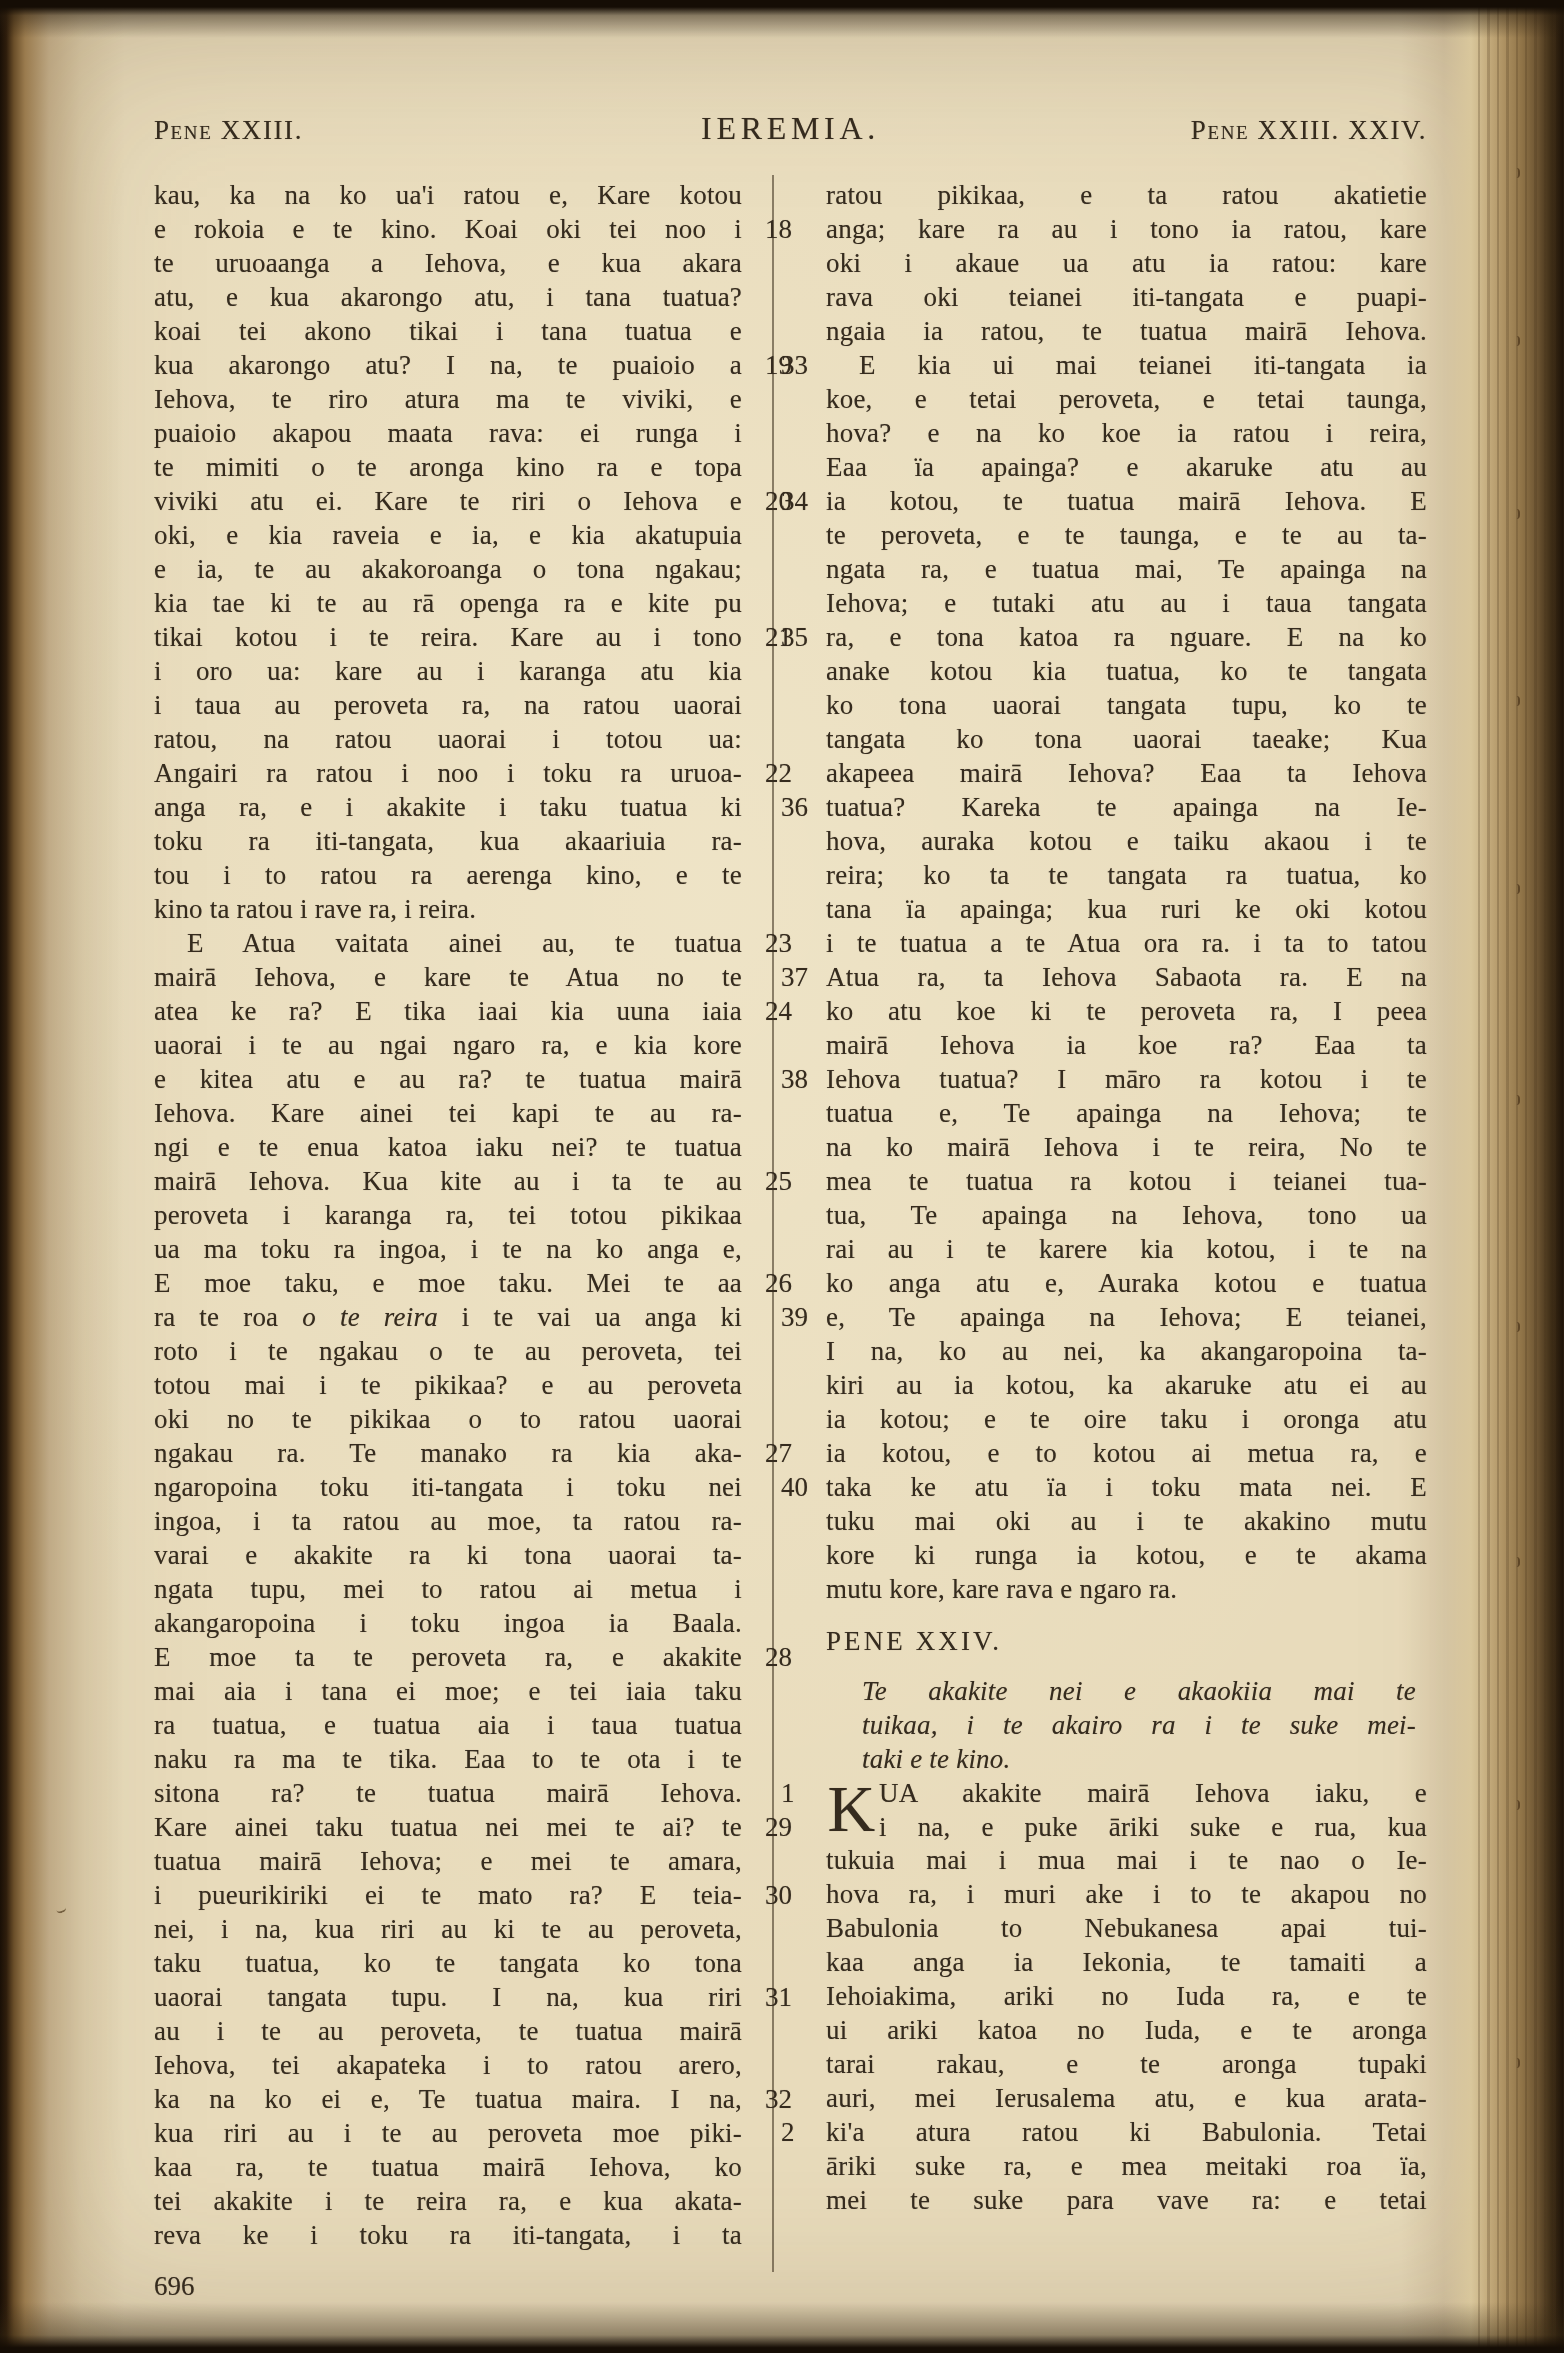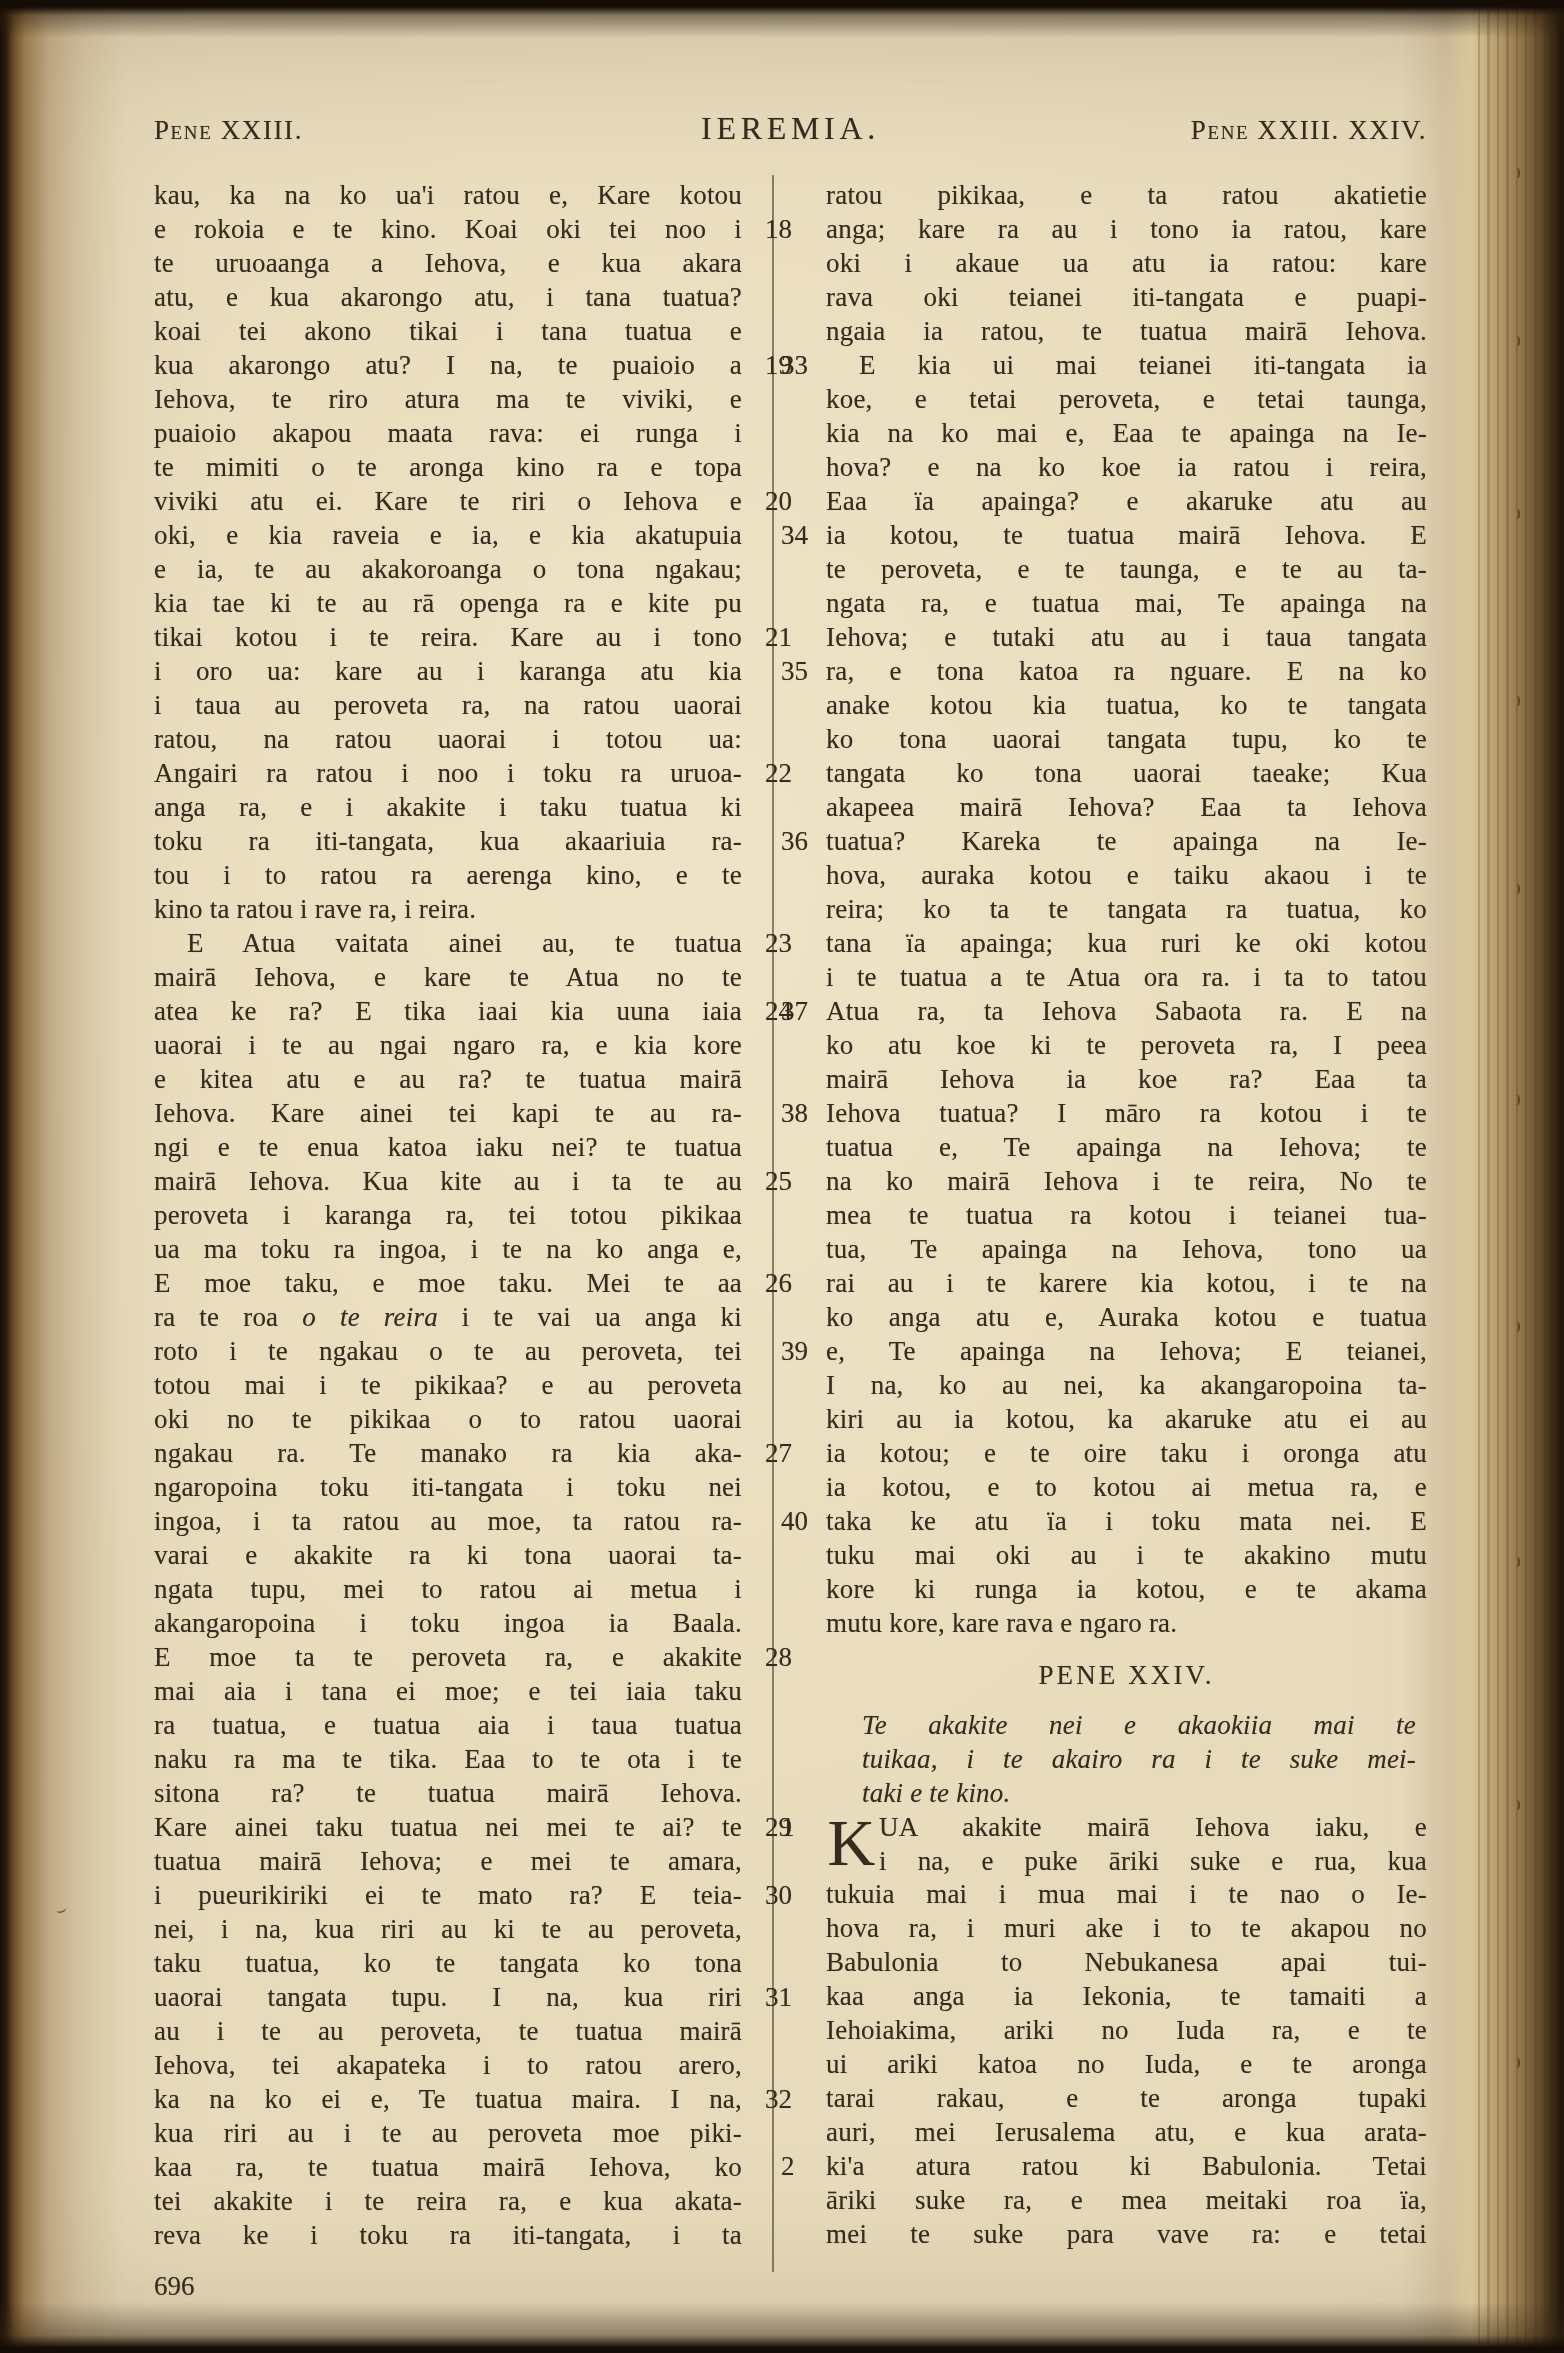--- a/index.html
+++ b/index.html
@@ -71,21 +71,21 @@
   }
   .line.end{ text-align-last:left; }
   .line.ind{ padding-left:33px; }
   .line.it{ font-style:italic; padding-left:36px; padding-right:11px; }
 
   .verse{ position:absolute; top:0; font-size:27px; font-style:normal; letter-spacing:0; }
   .verse.vr{ right:-50px; }
   .verse.vl{ left:-45px; }
 
   .pene-heading{
-    text-align:center; font-size:27px; letter-spacing:3.1px;
+    text-align:left; font-size:27px; letter-spacing:3.1px;
     line-height:34px; padding:18px 0 15.6px;
   }
 
   .line.dcb{ height:67px; }
   .dcl{ padding-left:53px; }
   .dropcap{ position:absolute; left:1.6px; top:-1.6px; font-size:66px; line-height:69px; }
 
   .folio{
     position:absolute; top:2271px; left:143px; width:588px;
     text-align:left; font-size:27px; color:var(--ink);
@@ -184,21 +184,20 @@
       <div class="line"><span class="lt"><span>reva ke i toku ra iti-tangata, i ta</span></span></div>
     </div>
   <div id="col-right" class="col col-right">
       <div class="line"><span class="lt"><span>ratou pikikaa, e ta ratou akatietie</span></span></div>
       <div class="line"><span class="lt"><span>anga; kare ra au i tono ia ratou, kare</span></span></div>
       <div class="line"><span class="lt"><span>oki i akaue ua atu ia ratou:  kare</span></span></div>
       <div class="line"><span class="lt"><span>rava oki teianei iti-tangata e puapi-</span></span></div>
       <div class="line"><span class="lt"><span>ngaia ia ratou, te tuatua mairā Iehova.</span></span></div>
       <div class="line ind"><span class="verse vl">33</span><span class="lt"><span>E kia ui mai teianei iti-tangata ia</span></span></div>
       <div class="line"><span class="lt"><span>koe, e tetai peroveta, e tetai taunga,</span></span></div>
-      <div class="line"><span class="lt"><span>kia na ko mai e, Eaa te apainga na Ie-</span></span></div>
       <div class="line"><span class="lt"><span>hova?  e na ko koe ia ratou i reira,</span></span></div>
       <div class="line"><span class="lt"><span>Eaa ïa apainga?  e akaruke atu au</span></span></div>
       <div class="line"><span class="verse vl">34</span><span class="lt"><span>ia kotou, te tuatua mairā Iehova.  E</span></span></div>
       <div class="line"><span class="lt"><span>te peroveta, e te taunga, e te au ta-</span></span></div>
       <div class="line"><span class="lt"><span>ngata ra, e tuatua mai, Te apainga na</span></span></div>
       <div class="line"><span class="lt"><span>Iehova; e tutaki atu au i taua tangata</span></span></div>
       <div class="line"><span class="verse vl">35</span><span class="lt"><span>ra, e tona katoa ra nguare.  E na ko</span></span></div>
       <div class="line"><span class="lt"><span>anake kotou kia tuatua, ko te tangata</span></span></div>
       <div class="line"><span class="lt"><span>ko tona uaorai tangata tupu, ko te</span></span></div>
       <div class="line"><span class="lt"><span>tangata ko tona uaorai taeake;  Kua</span></span></div>

